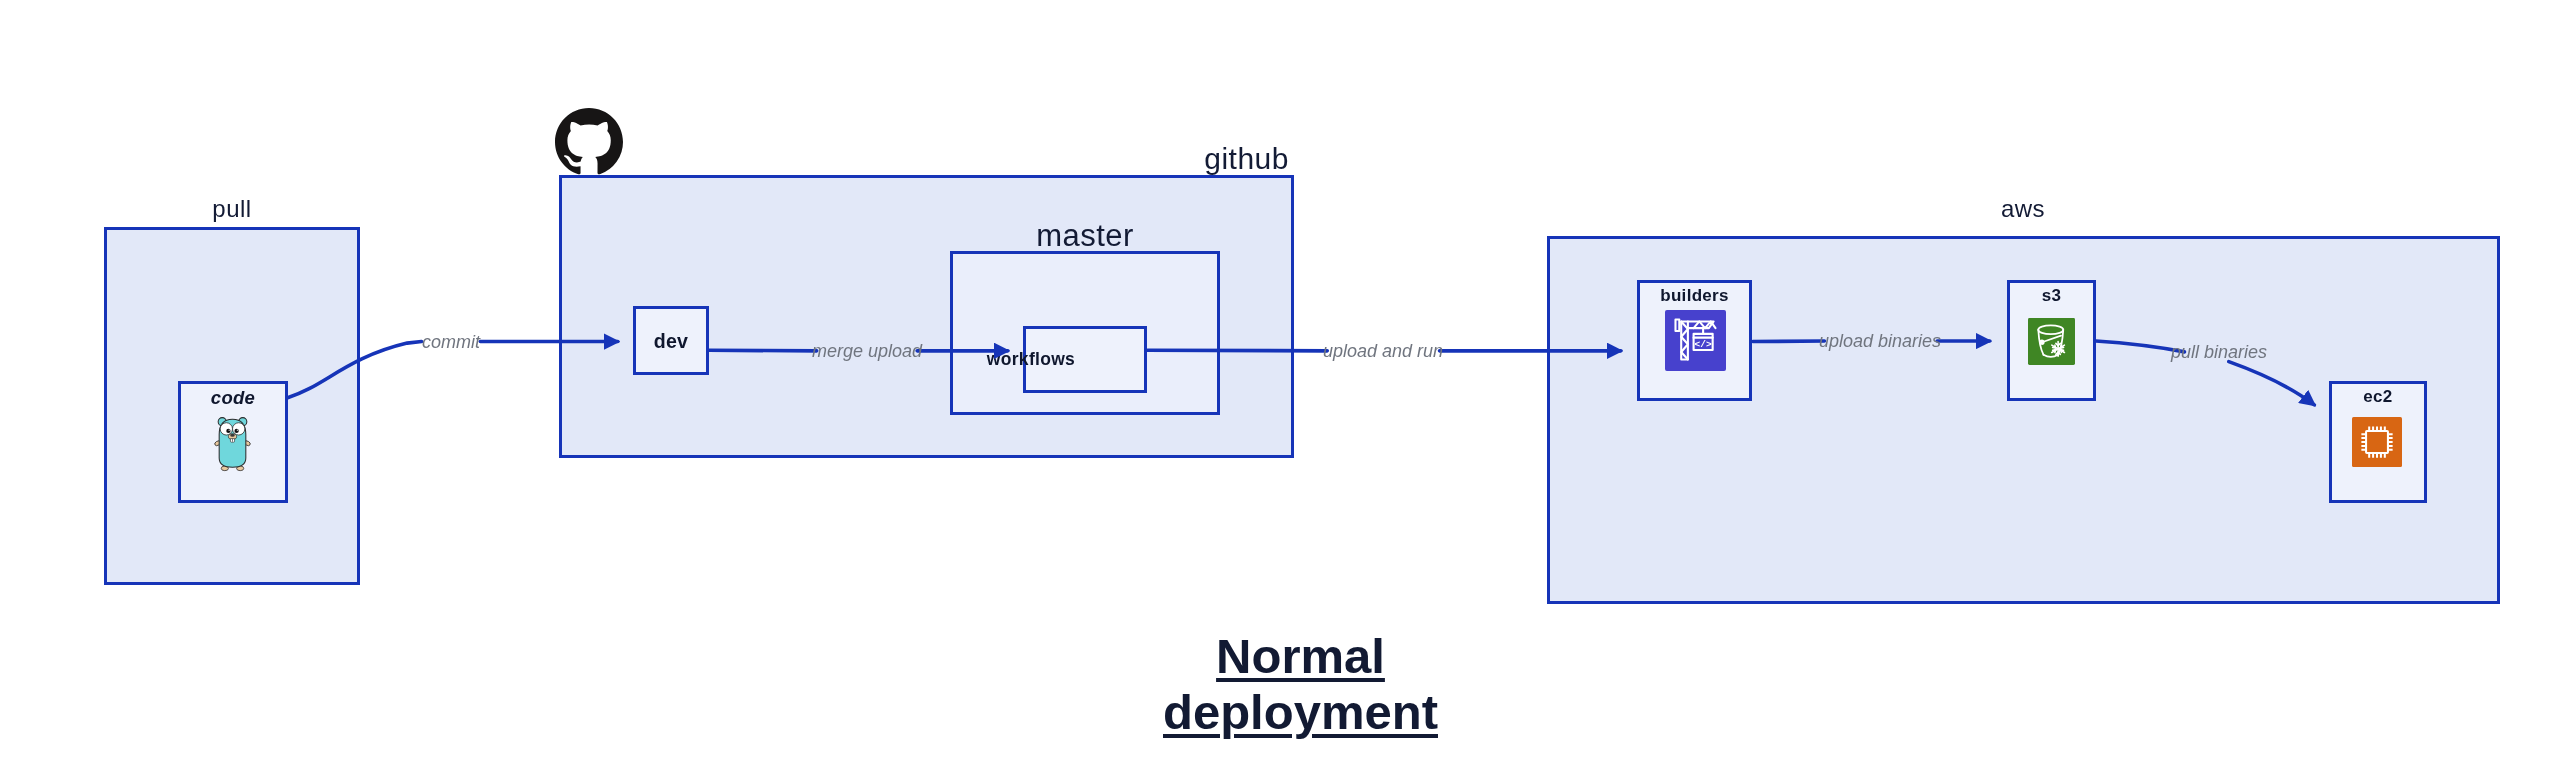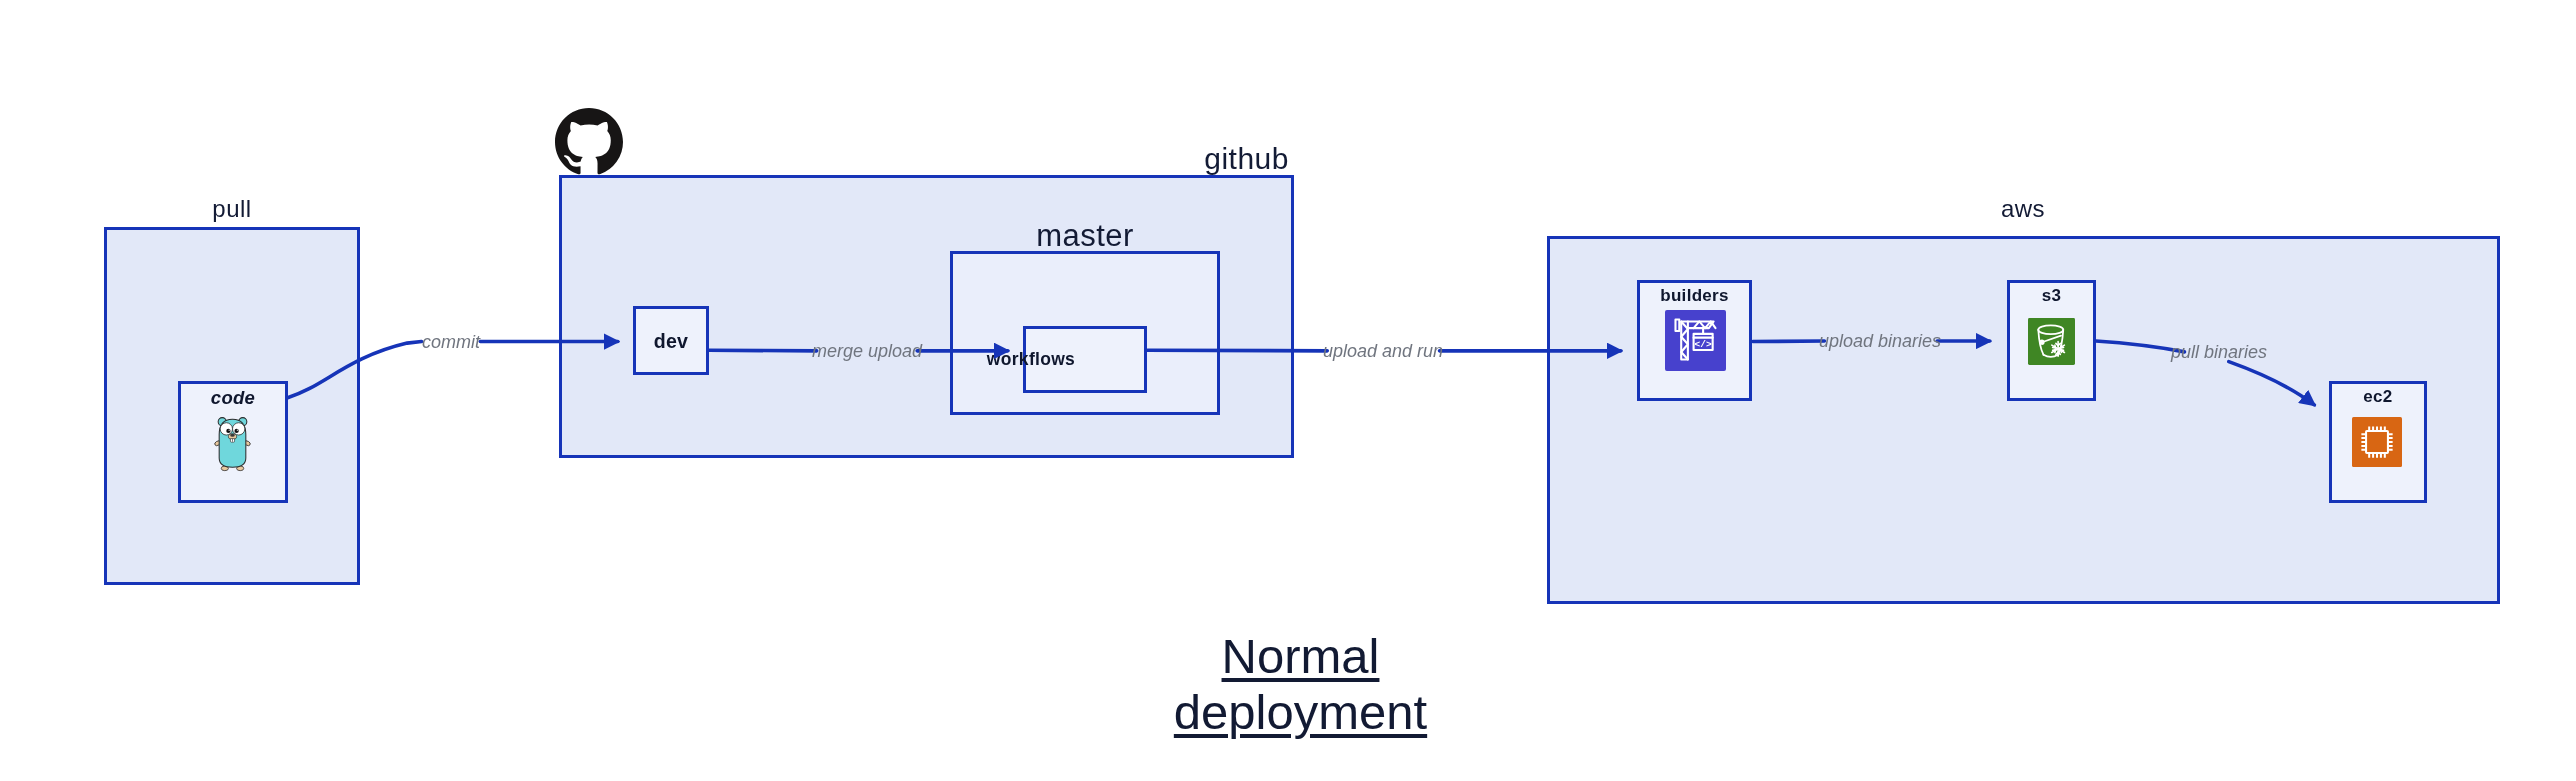--- a/index.html
+++ b/index.html
@@ -10,21 +10,21 @@
   .subgroup{background:#eaeefb;border-width:3.1px;}
   .leaf{background:#eef2fc;border-width:3.6px;}
   .glabel{position:absolute;color:#131b35;font-size:24px;font-weight:500;letter-spacing:0.5px;}
   .glabel.center{text-align:center;}
   .glabel.right{text-align:right;}
   .nlabel{position:absolute;color:#0f172e;font-weight:700;text-align:center;letter-spacing:0.3px;}
   .elabel{position:absolute;color:#70757f;font-size:18px;font-style:italic;text-align:left;transform:translate(-50%,-50%);white-space:nowrap;}
   .iconwrap{position:absolute;}
   svg{display:block;}
   #arrows{position:absolute;left:0;top:0;pointer-events:none;}
-  .title{position:absolute;left:1123px;top:628px;width:355px;text-align:center;color:#121a33;font-size:49px;font-weight:400;letter-spacing:0px;}
+  .title{position:absolute;left:1123px;top:628px;width:355px;text-align:center;color:#121a33;font-size:49px;font-weight:700;letter-spacing:0px;}
   .title span{text-decoration:underline;text-decoration-thickness:3.6px;text-underline-offset:5.2px;}
 </style>
 </head>
 <body>
 
 <div class="canvas">
 
   <div class="box group" style="left:104px;top:227px;width:256px;height:358px;"></div>
   <div class="glabel center" style="left:129px;top:195px;width:206px;">pull</div>
 

